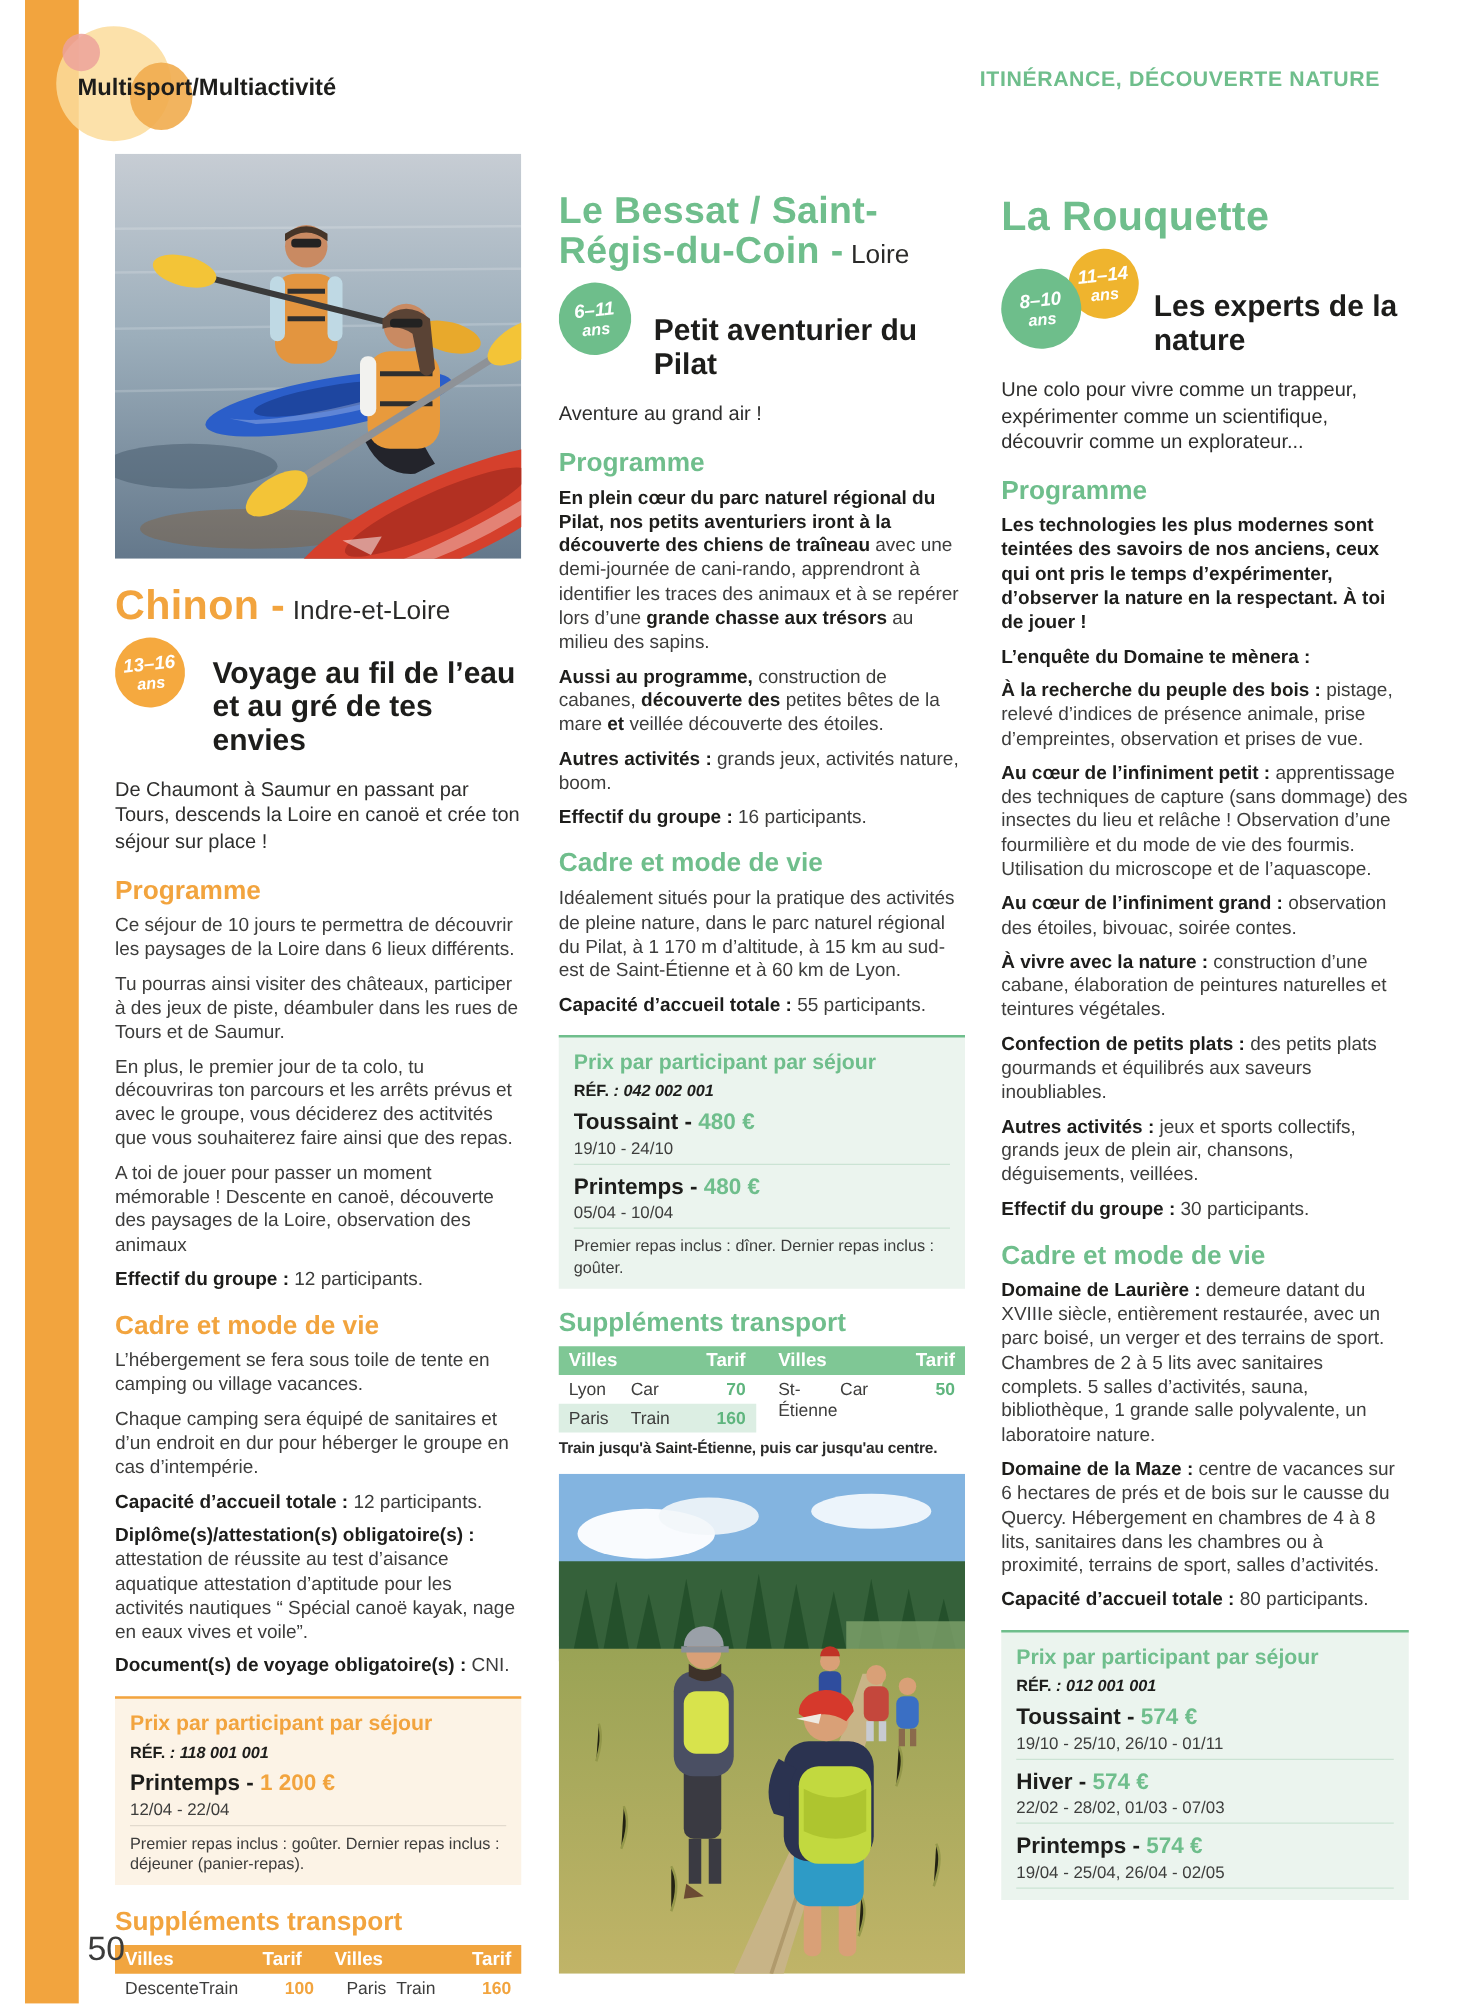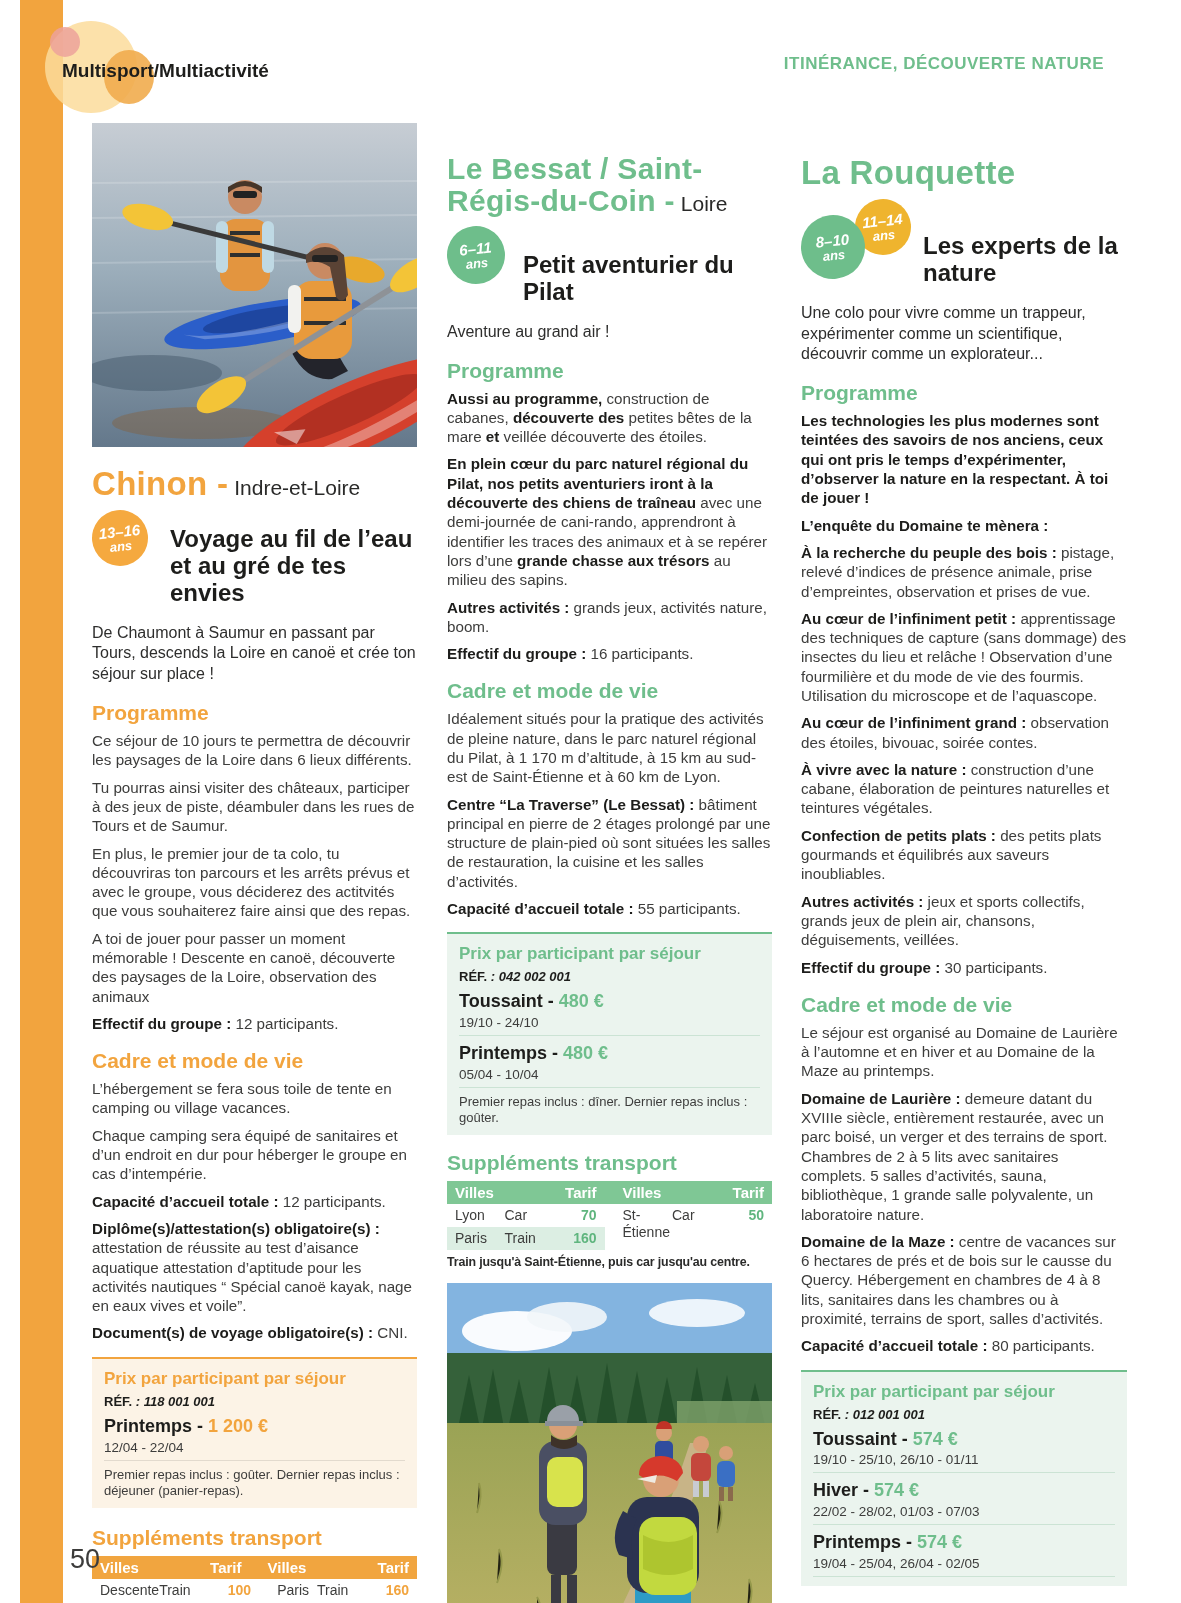--- a/index.html
+++ b/index.html
@@ -220,28 +220,27 @@
       <div class="badge b-green">
         <span class="range">6–11</span>
         <span class="unit">ans</span>
       </div>
       <h3 class="subtitle">Petit aventurier du Pilat</h3>
     </div>
 
     <p class="intro">Aventure au grand air !</p>
 
     <h4 class="h-sec g">Programme</h4>
+    <p class="body tight"><b>En plein cœur du parc naturel régional du Pilat, nos petits aventuriers iront à la découverte des chiens de traîneau</b><span> avec une demi-journée de cani-rando, apprendront à identifier les traces des animaux et à se repérer lors d’une </span><b>grande chasse aux trésors</b><span> au milieu des sapins.</span></p>
     <p class="body"><b>Aussi au programme,</b><span> construction de cabanes, </span><b>découverte des</b><span> petites bêtes de la mare </span><b>et</b><span> veillée découverte des étoiles.</span></p>
-    <p class="body tight"><b>En plein cœur du parc naturel régional du Pilat, nos petits aventuriers iront à la découverte des chiens de traîneau</b><span> avec une demi-journée de cani-rando, apprendront à identifier les traces des animaux et à se repérer lors d’une </span><b>grande chasse aux trésors</b><span> au milieu des sapins.</span></p>
     <p class="body"><b>Autres activités :</b><span> grands jeux, activités nature, boom.</span></p>
     <p class="body"><b>Effectif du groupe :</b><span> 16 participants.</span></p>
 
     <h4 class="h-sec g">Cadre et mode de vie</h4>
     <p class="body">Idéalement situés pour la pratique des activités de pleine nature, dans le parc naturel régional du Pilat, à 1 170 m d’altitude, à 15 km au sud-est de Saint-Étienne et à 60 km de Lyon.</p>
-    <p class="body"><b>Centre “La Traverse” (Le Bessat) :</b><span> bâtiment principal en pierre de 2 étages prolongé par une structure de plain-pied où sont situées les salles de restauration, la cuisine et les salles d’activités.</span></p>
     <p class="body"><b>Capacité d’accueil totale :</b><span> 55 participants.</span></p>
 
     <div class="pbox pbox-g">
       <div class="pbox-title g">Prix par participant par séjour</div>
       <div class="ref"><span class="lab">RÉF.</span><span class="val"> : 042 002 001</span></div>
       <div class="season"><span>Toussaint -</span><span class="price g"> 480 €</span></div>
       <div class="dates">19/10 - 24/10</div>
       <div class="season"><span>Printemps -</span><span class="price g"> 480 €</span></div>
       <div class="dates">05/04 - 10/04</div>
       <div class="meal">Premier repas inclus : dîner. Dernier repas inclus : goûter.</div>
@@ -392,21 +391,20 @@
     <p class="body"><b>L’enquête du Domaine te mènera :</b></p>
     <p class="body"><b>À la recherche du peuple des bois :</b><span> pistage, relevé d’indices de présence animale, prise d’empreintes, observation et prises de vue.</span></p>
     <p class="body"><b>Au cœur de l’infiniment petit :</b><span> apprentissage des techniques de capture (sans dommage) des insectes du lieu et relâche ! Observation d’une fourmilière et du mode de vie des fourmis. Utilisation du microscope et de l’aquascope.</span></p>
     <p class="body"><b>Au cœur de l’infiniment grand :</b><span> observation des étoiles, bivouac, soirée contes.</span></p>
     <p class="body"><b>À vivre avec la nature :</b><span> construction d’une cabane, élaboration de peintures naturelles et teintures végétales.</span></p>
     <p class="body"><b>Confection de petits plats :</b><span> des petits plats gourmands et équilibrés aux saveurs inoubliables.</span></p>
     <p class="body"><b>Autres activités :</b><span> jeux et sports collectifs, grands jeux de plein air, chansons, déguisements, veillées.</span></p>
     <p class="body"><b>Effectif du groupe :</b><span> 30 participants.</span></p>
 
     <h4 class="h-sec g">Cadre et mode de vie</h4>
-    <p class="body tight">Le séjour est organisé au Domaine de Laurière à l’automne et en hiver et au Domaine de la Maze au printemps.</p>
     <p class="body tight"><b>Domaine de Laurière :</b><span> demeure datant du XVIIIe siècle, entièrement restaurée, avec un parc boisé, un verger et des terrains de sport. Chambres de 2 à 5 lits avec sanitaires complets. 5 salles d’activités, sauna, bibliothèque, 1 grande salle polyvalente, un laboratoire nature.</span></p>
     <p class="body"><b>Domaine de la Maze :</b><span> centre de vacances sur 6 hectares de prés et de bois sur le causse du Quercy. Hébergement en chambres de 4 à 8 lits, sanitaires dans les chambres ou à proximité, terrains de sport, salles d’activités.</span></p>
     <p class="body"><b>Capacité d’accueil totale :</b><span> 80 participants.</span></p>
 
     <div class="pbox pbox-g">
       <div class="pbox-title g">Prix par participant par séjour</div>
       <div class="ref"><span class="lab">RÉF.</span><span class="val"> : 012 001 001</span></div>
       <div class="season"><span>Toussaint -</span><span class="price g"> 574 €</span></div>
       <div class="dates">19/10 - 25/10, 26/10 - 01/11</div>
       <div class="season"><span>Hiver -</span><span class="price g"> 574 €</span></div>

